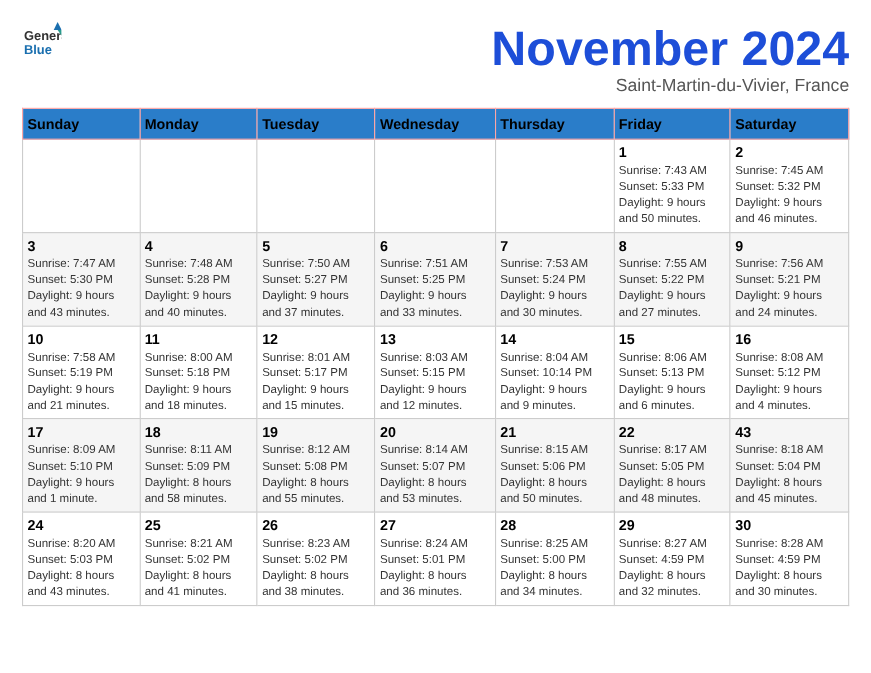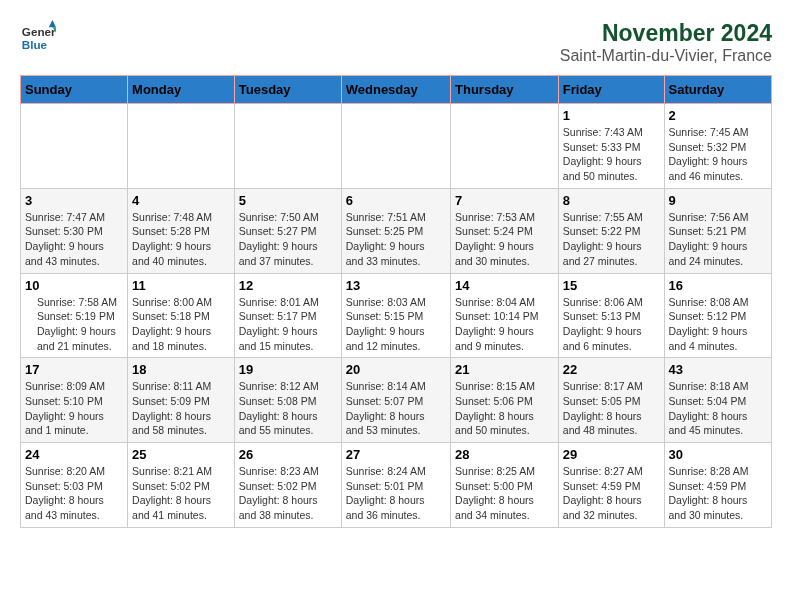--- a/index.html
+++ b/index.html
@@ -22,23 +22,23 @@
       gap: 4px;
     }
     .logo-icon {
       width: 36px;
       height: 36px;
     }
     .title-area {
       text-align: right;
     }
     .month-title {
-      font-size: 23px;
+      font-size: 44px;
       font-weight: bold;
-      color: #14532d;
+      color: #1d4ed8;
     }
     .location-title {
       font-size: 16px;
       color: #555;
     }
     table {
       width: 100%;
       border-collapse: collapse;
       font-size: 11px;
     }
@@ -177,21 +177,21 @@
           <span class="day-number">9</span>
           <div class="day-info" style="white-space: pre-line;">Sunrise: 7:56 AM
 Sunset: 5:21 PM
 Daylight: 9 hours
 and 24 minutes.</div>
         </td>
       </tr>
       <tr>
         <td>
           <span class="day-number">10</span>
-          <div class="day-info" style="white-space: pre-line; margin-left: 12px;">Sunrise: 7:58 AM
+          <div class="day-info" style="white-space: pre-line;">Sunrise: 7:58 AM
 Sunset: 5:19 PM
 Daylight: 9 hours
 and 21 minutes.</div>
         </td>
         <td>
           <span class="day-number">11</span>
           <div class="day-info" style="white-space: pre-line;">Sunrise: 8:00 AM
 Sunset: 5:18 PM
 Daylight: 9 hours
 and 18 minutes.</div>

